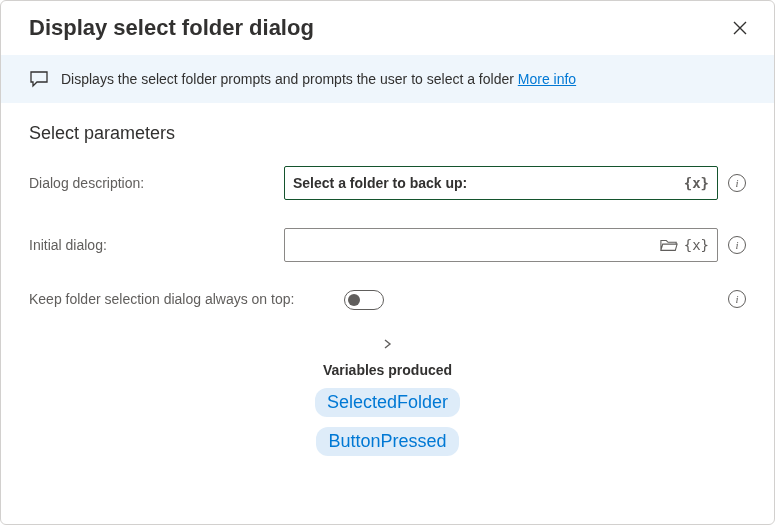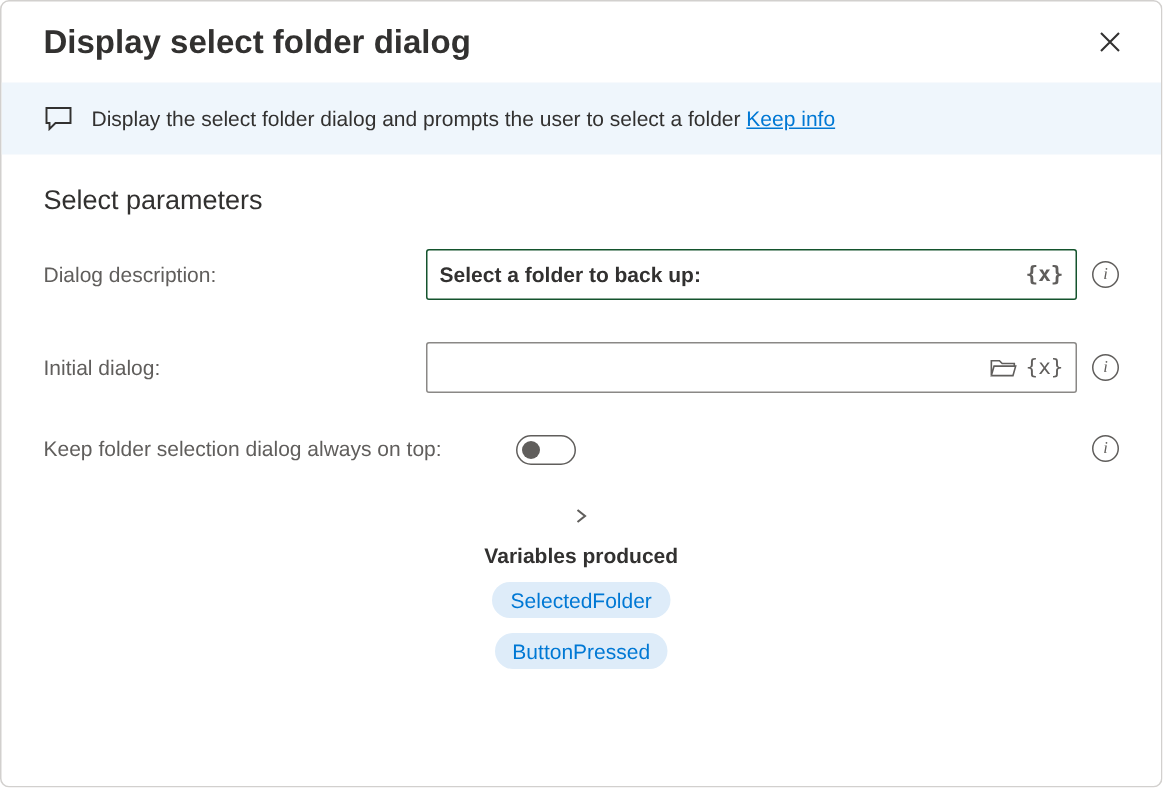--- a/index.html
+++ b/index.html
@@ -153,21 +153,21 @@
   }
   .vars-label {
     font-weight: 600;
     color: #323130;
   }
   .pill {
     background: #deecf9;
     color: #0078d4;
     border-radius: 12px;
     padding: 4px 12px;
-    font-size: 14px;
+    font-size: 18px;
     cursor: pointer;
   }
   .footer {
     border-top: 1px solid #edebe9;
     padding: 16px 22px;
     display: flex;
     align-items: center;
     justify-content: space-between;
   }
   .btn {
@@ -212,21 +212,21 @@
           <path d="M1 1 L13 13 M13 1 L1 13" stroke="#323130" stroke-width="1.4" fill="none"></path>
         </svg>
     </div>
   </div>
 
   <div class="info-banner">
     <svg width="20" height="20" viewBox="0 0 20 20">
         <path d="M2 3 h16 v10 h-10 l-4 4 v-4 h-2 z" fill="none" stroke="#323130" stroke-width="1.3"></path>
       </svg>
     <span>
-      <span>Display the select folder dialog and prompts the user to select a folder </span><a href="#">Keep info</a>
+      <span>Displays the select folder prompts and prompts the user to select a folder </span><a href="#">More info</a>
     </span>
   </div>
 
   <div class="body">
     <h2 class="section-title">Select parameters</h2>
 
     <div class="field-row">
       <div class="field-label">Dialog description:</div>
       <div class="field-control">
         <div class="text-input highlighted">

